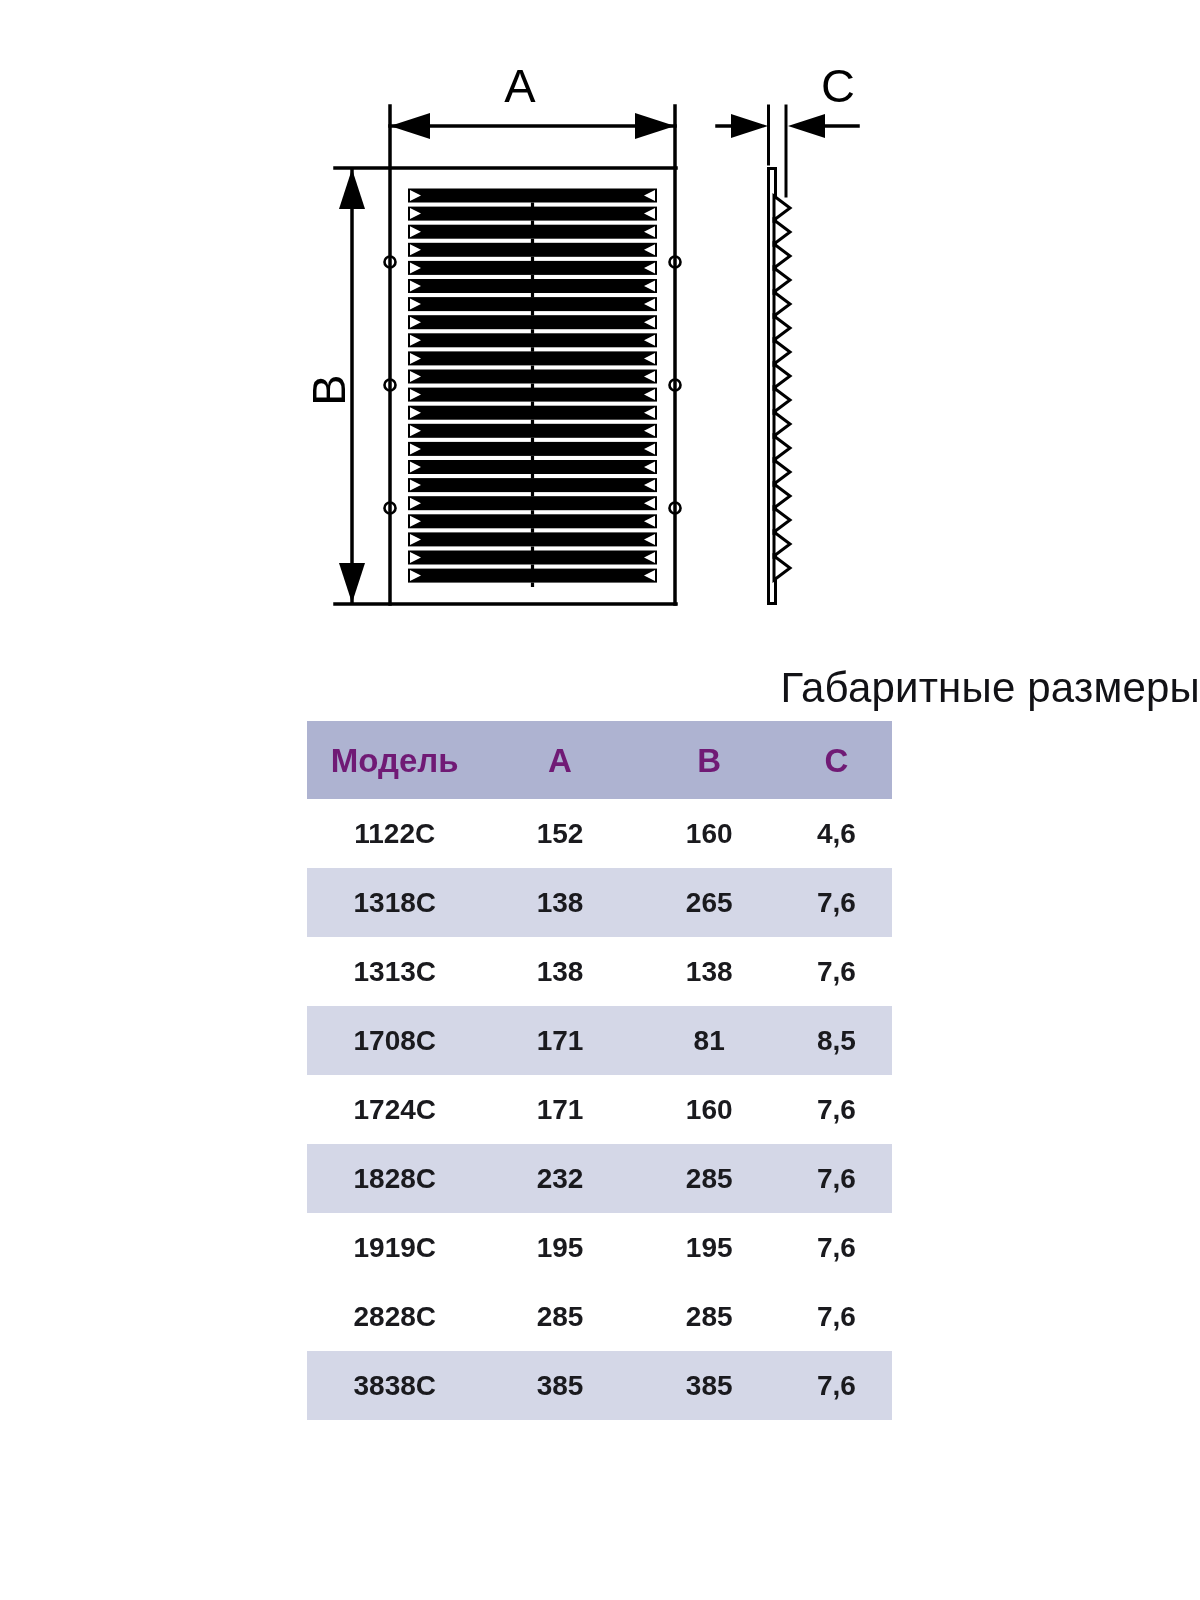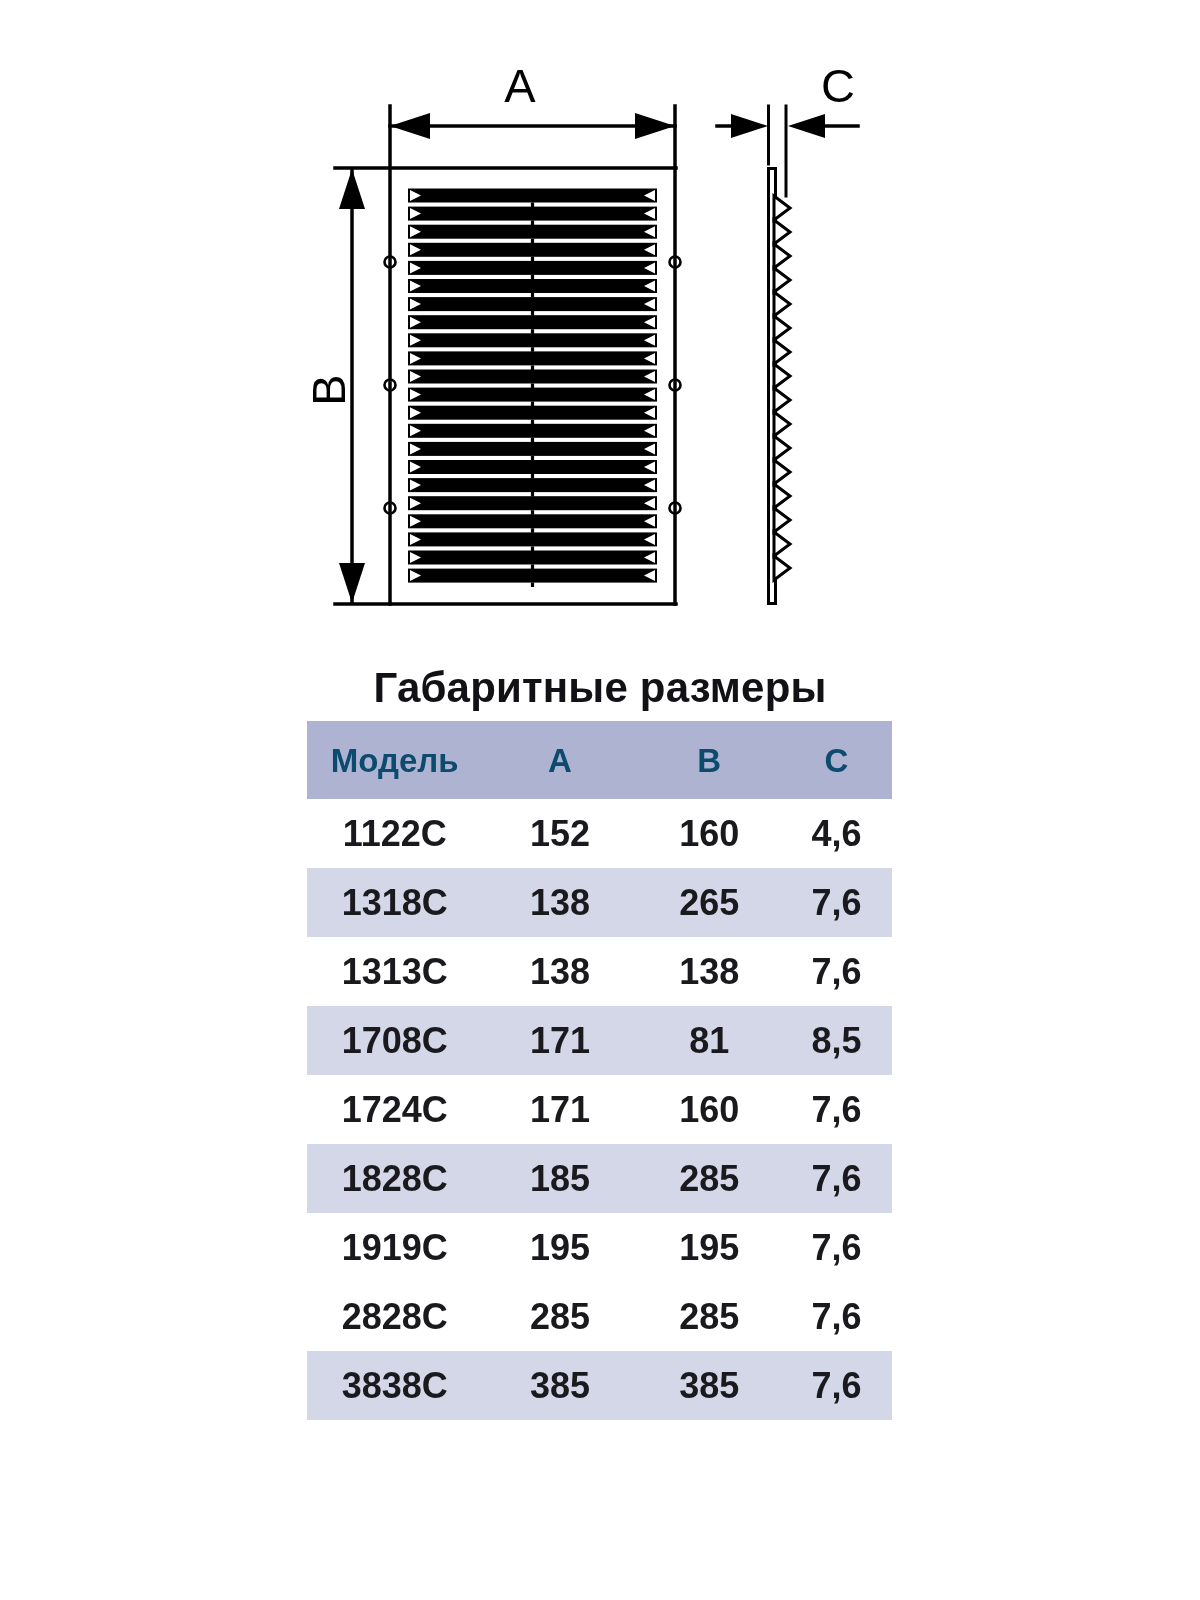--- a/index.html
+++ b/index.html
@@ -20,42 +20,42 @@
   .slat{fill:var(--line,#000);}
   .notch{fill:#ffffff;}
   .dashline{stroke:var(--line,#000);stroke-width:3.2;stroke-dasharray:4.5 13.6;fill:none;}
   .dim-label{
     font-family:"Liberation Sans", sans-serif;
     font-size:47px;font-weight:400;fill:#000;text-anchor:middle;
   }
   
   .tbl-title{
     position:absolute;top:664px;left:0;width:1200px;
-    text-align:center;font-size:42px;font-weight:700;color:#121216;
+    text-align:right;font-size:42px;font-weight:400;color:#121216;
     letter-spacing:.2px;
   }
   .dim-table{
     position:absolute;top:721px;left:307px;width:585px;
     font-weight:700;color:#1a1a1e;
   }
   .thead{
     background:var(--header-bg,#aeb3d1);
     height:78px;
   }
   .trow{height:69px;background:#ffffff;}
   .trow.alt{background:var(--alt-row-bg,#d4d7e7);}
   .thead,.trow{
     display:grid;grid-template-columns:30% 26.5% 24.5% 19%;
     align-items:center;
   }
   .cell{
-    text-align:center;font-size:36px;line-height:1;
+    text-align:center;font-size:28px;line-height:1;
     white-space:nowrap;
   }
-  .thead .cell{font-size:33px;color:#0c4a6e;}
+  .thead .cell{font-size:33px;color:#701a75;}
 </style>
 </head>
 <body>
 
 <svg class="drawing" width="1200" height="660" viewBox="0 0 1200 660" xmlns="http://www.w3.org/2000/svg">
 
   <g>
     <text class="dim-label" x="520" y="102">A</text>
     <line class="ln" x1="390" y1="126" x2="675" y2="126"></line>
     <polygon class="arrowhead" points="390,126 430,113 430,139"></polygon>
@@ -223,21 +223,21 @@
         <div class="cell">8,5</div>
       </div>
       <div class="trow">
         <div class="cell">1724C</div>
         <div class="cell">171</div>
         <div class="cell">160</div>
         <div class="cell">7,6</div>
       </div>
       <div class="trow alt">
         <div class="cell">1828C</div>
-        <div class="cell">185</div>
+        <div class="cell">232</div>
         <div class="cell">285</div>
         <div class="cell">7,6</div>
       </div>
       <div class="trow">
         <div class="cell">1919C</div>
         <div class="cell">195</div>
         <div class="cell">195</div>
         <div class="cell">7,6</div>
       </div>
       <div class="trow">

